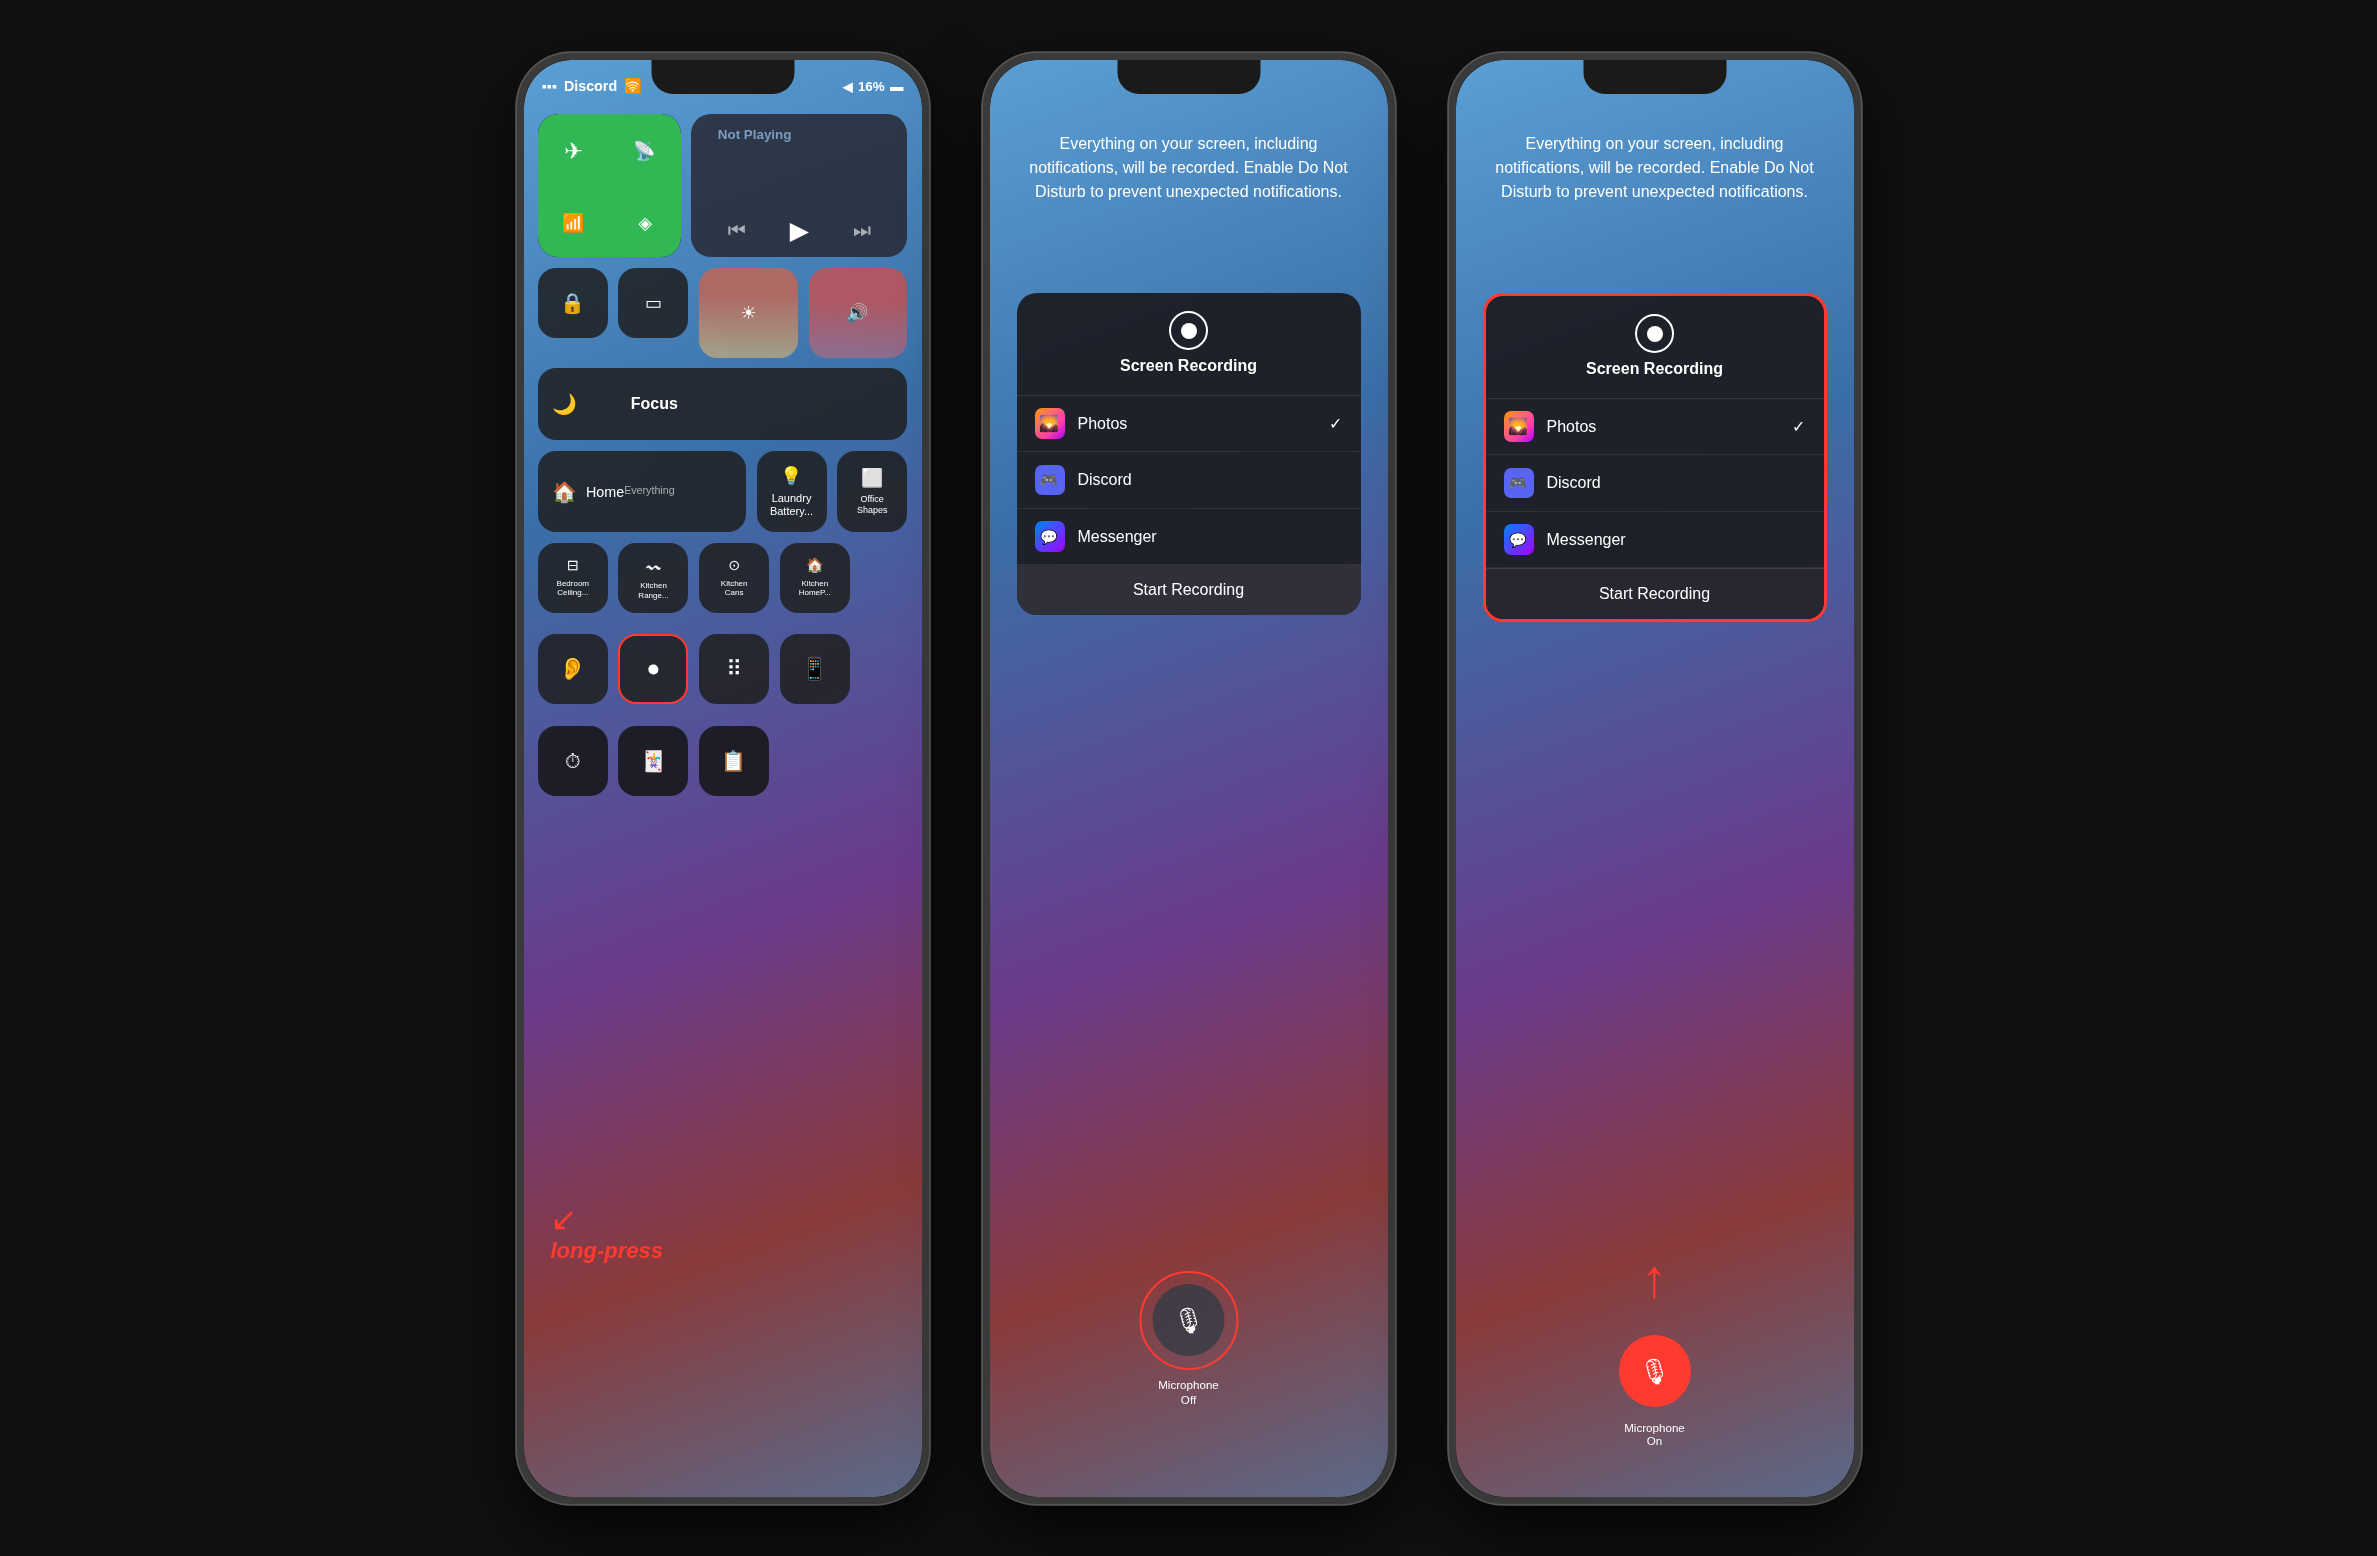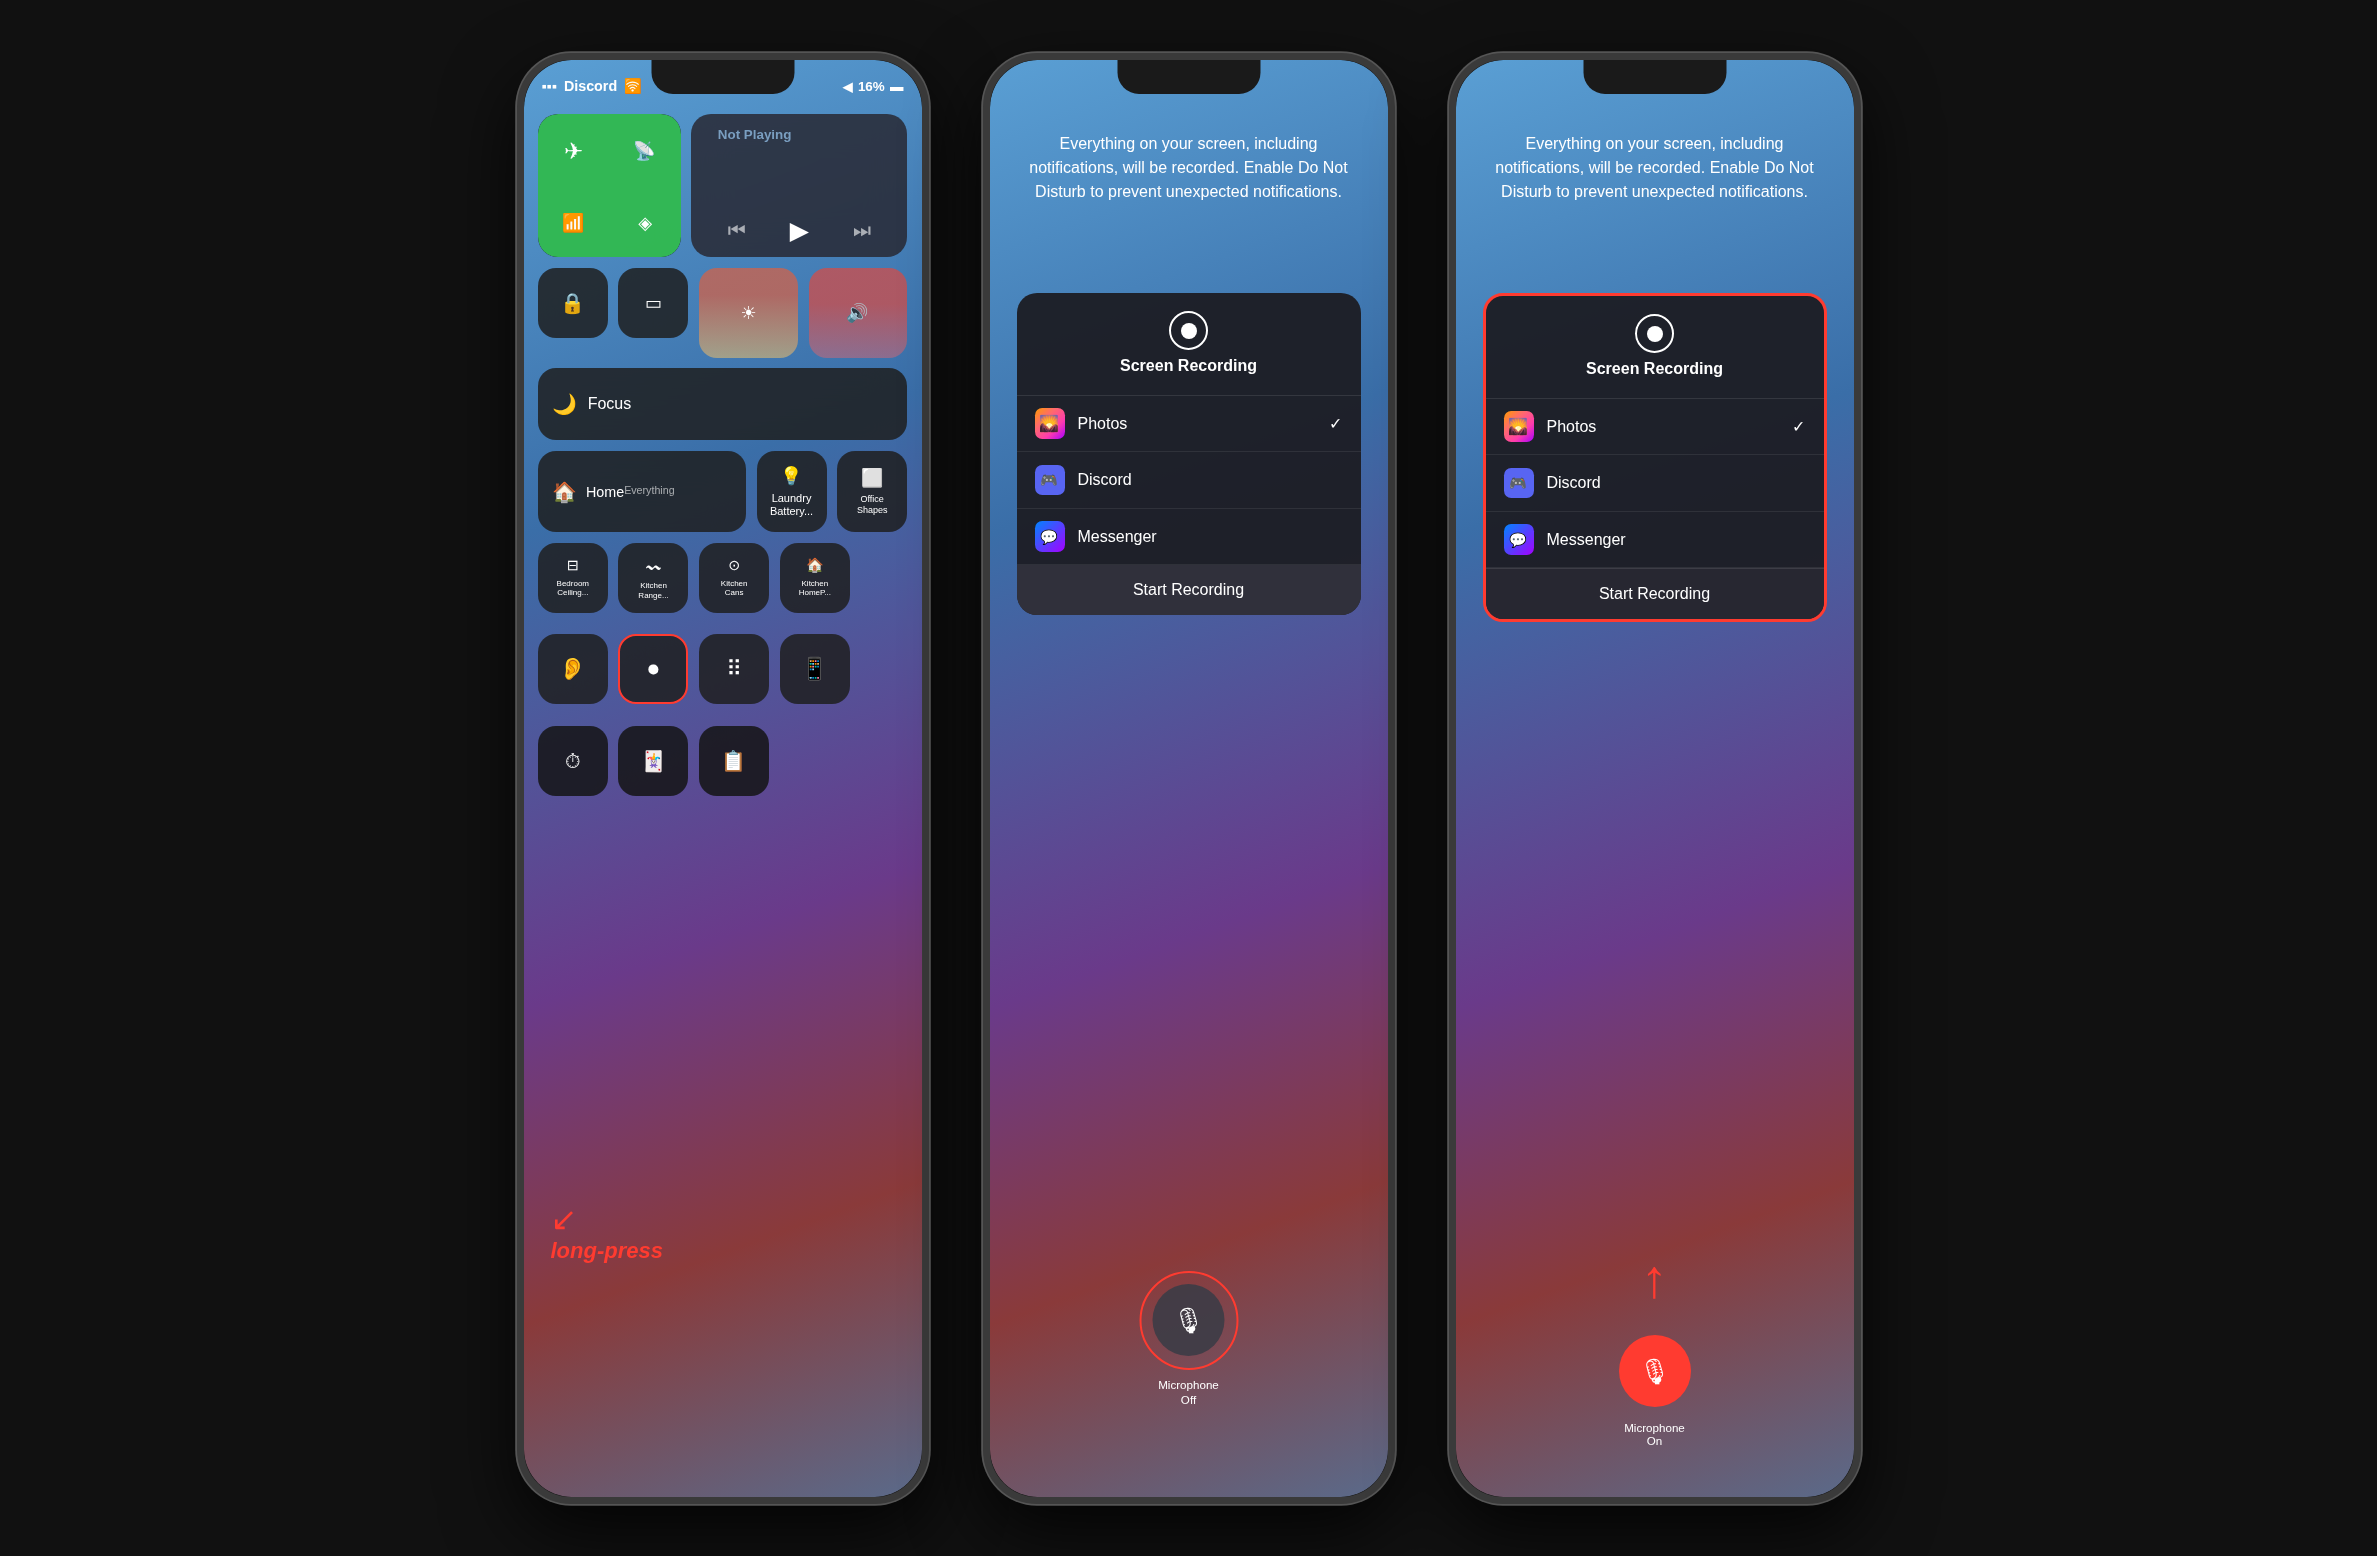--- a/index.html
+++ b/index.html
@@ -155,21 +155,21 @@
       border-radius: 18px;
       display: flex;
       align-items: center;
       gap: 10.7px;
       padding: 0 14.3px;
       backdrop-filter: blur(18px);
       cursor: pointer;
       color: white;
     }
     .cc-focus-icon { font-size: 20px; }
-    .cc-focus-label { font-size: 16px; font-weight: 400; }
+    .cc-focus-label { font-size: 16px; font-weight: 700; margin-left: 43px; }
     .cc-slider-vert {
       width: 70px;
       height: 72px;
       border-radius: 18px;
       position: relative;
       overflow: hidden;
       display: flex;
       align-items: center;
       justify-content: center;
     }

